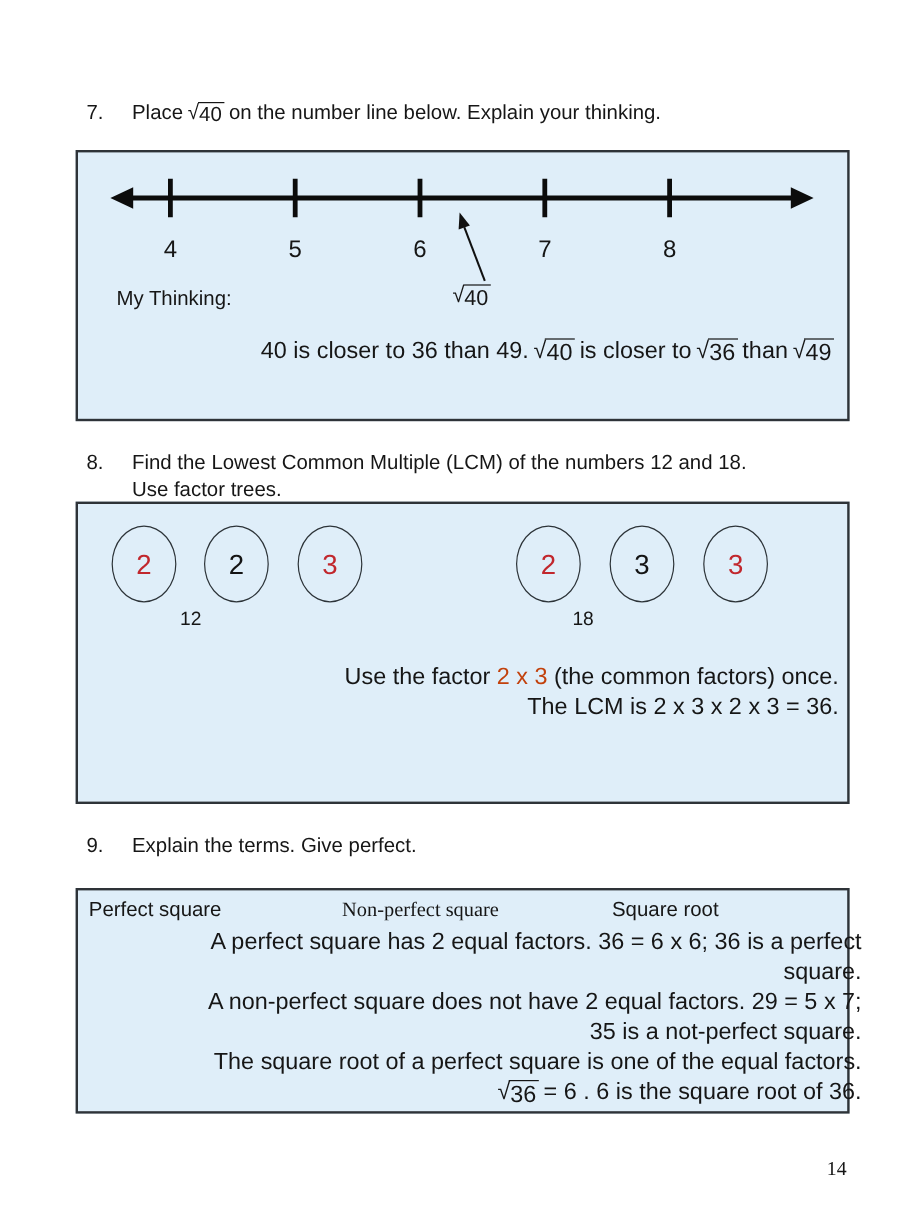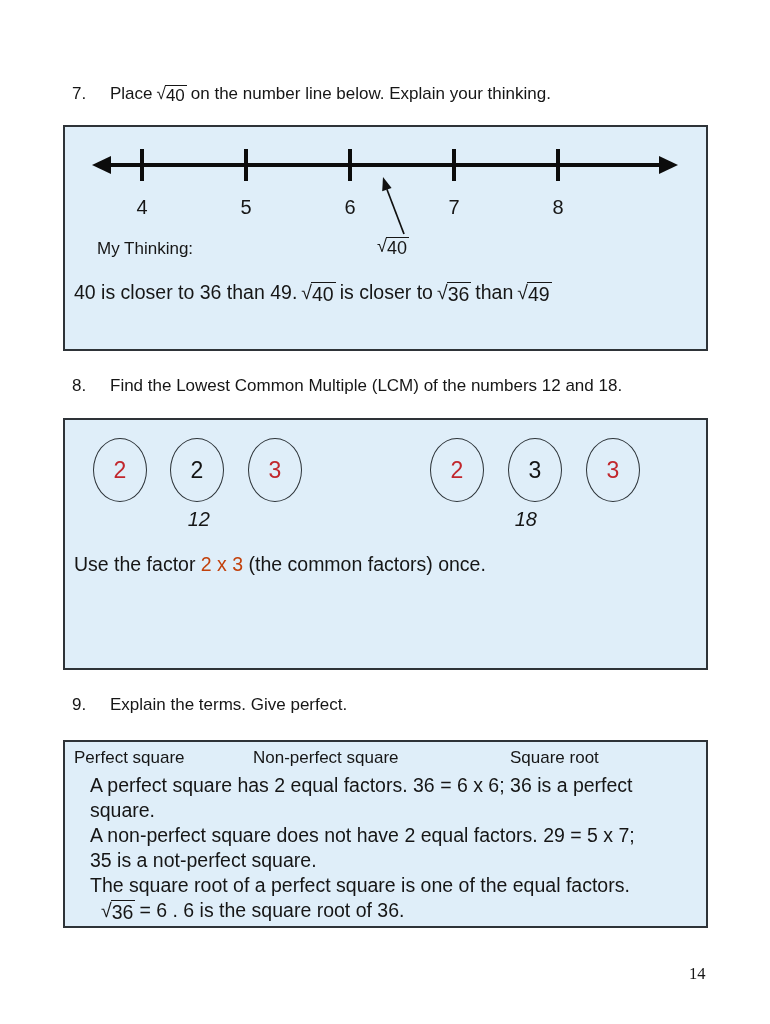--- a/index.html
+++ b/index.html
@@ -16,41 +16,41 @@
   .prompt { font-size: 17px; line-height: 22px; display: flex; }
   .qnum { display: inline-block; width: 38px; flex: 0 0 38px; }
   .box {
     position: absolute;
     left: 63px;
     width: 645px;
     background: #dfeef9;
     border: 2px solid #2e3338;
     box-sizing: border-box;
   }
-  .big { font-size: 19.5px; line-height: 25px; }
+  .big { font-size: 19.5px; line-height: 25px; text-align: right; }
   
   .sqrt { display: inline-flex; align-items: flex-start; white-space: nowrap; margin: 0 4px; }
   .sqrt .sign { line-height: 1.05; }
   .sqrt .body { border-top: 1.6px solid #161616; padding: 0 2px 0 1px; margin-left: -1px; line-height: 1.2; }
   
   .circle {
     position: absolute;
     width: 54px; height: 64px;
     border: 1.5px solid #2c3338;
     border-radius: 50%;
     text-align: center;
     line-height: 62px;
     font-size: 23px;
     background: transparent;
     box-sizing: border-box;
   }
   .f-red { color: #c1272d; }
   .f-black { color: #141414; }
   .red { color: #c2410c; }
-  .group-label { position: absolute; width: 60px; text-align: right; font-size: 20px; font-style: italic; }
+  .group-label { position: absolute; width: 60px; text-align: left; font-size: 16px; }
   .q9-headers span { position: absolute; top: 0; font-size: 17px; }
   .pagenum { font-family: "Liberation Serif", serif; font-size: 16.5px; }
   svg text { font-family: "Liberation Sans", sans-serif; }
 </style>
 </head>
 <body>
 
 <div class="page">
 
   <div class="abs prompt" style="left:72px; top:83px; width:640px;">
@@ -113,50 +113,52 @@
           <span class="sign">√</span>
           <span class="body">49</span>
         </span>
     </div>
   </div>
 
   <div class="abs prompt" style="left:72px; top:375px; width:640px;">
     <span class="qnum">8.</span>
     <span>
       <div>Find the Lowest Common Multiple (LCM) of the numbers 12 and 18.</div>
+      <div>Use factor trees.</div>
     </span>
   </div>
 
   <div class="box" style="top:418px; height:252px;">
 
     <div class="circle f-red" style="left:28px;  top:18px;"><span>2</span></div>
     <div class="circle f-black" style="left:105px; top:18px;"><span>2</span></div>
     <div class="circle f-red" style="left:183px; top:18px;"><span>3</span></div>
 
     <div class="circle f-red" style="left:365px; top:18px;"><span>2</span></div>
     <div class="circle f-black" style="left:443px; top:18px;"><span>3</span></div>
     <div class="circle f-red" style="left:521px; top:18px;"><span>3</span></div>
 
     <div class="group-label" style="left:85px;  top:88px;">12</div>
     <div class="group-label" style="left:412px; top:88px;">18</div>
 
     <div class="abs big" style="left:9px; top:132px; width:625px;">
       <div><span>Use the factor </span><span class="red">2 x 3</span><span> (the common factors) once.</span></div>
+      <div>The LCM is 2 x 3 x 2 x 3 = 36.</div>
     </div>
   </div>
 
   <div class="abs prompt" style="left:72px; top:694px; width:640px;">
     <span class="qnum">9.</span>
     <span>Explain the terms. Give perfect.</span>
   </div>
 
   <div class="box" style="top:740px; height:188px;">
     <div class="abs q9-headers" style="left:0; top:6px; width:641px; height:24px;">
       <span style="left:9px;">Perfect square</span>
-      <span style="left:188px;">Non-perfect square</span>
+      <span style="left:220px;font-family:Liberation Serif, serif;">Non-perfect square</span>
       <span style="left:445px;">Square root</span>
     </div>
     <div class="abs big" style="left:9px; top:31px; width:628px;margin-left:16px;">
       <div>A perfect square has 2 equal factors. 36 = 6 x 6; 36 is a perfect</div>
       <div>square.</div>
       <div>A non-perfect square does not have 2 equal factors. 29 = 5 x 7;</div>
       <div>35 is a not-perfect square.</div>
       <div>The square root of a perfect square is one of the equal factors.</div>
       <div style="padding-left:11px;"><span class="sqrt" style="margin-left:0;">
             <span class="sign">√</span>

